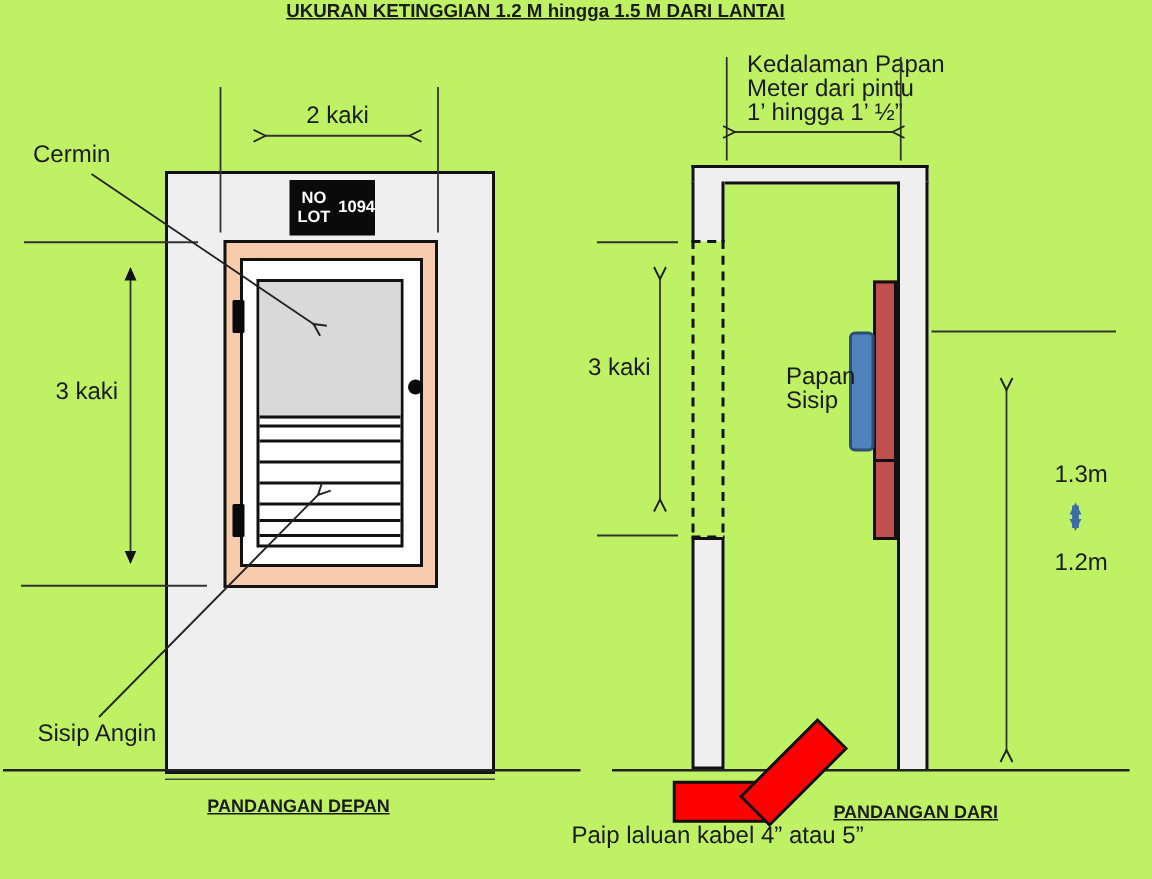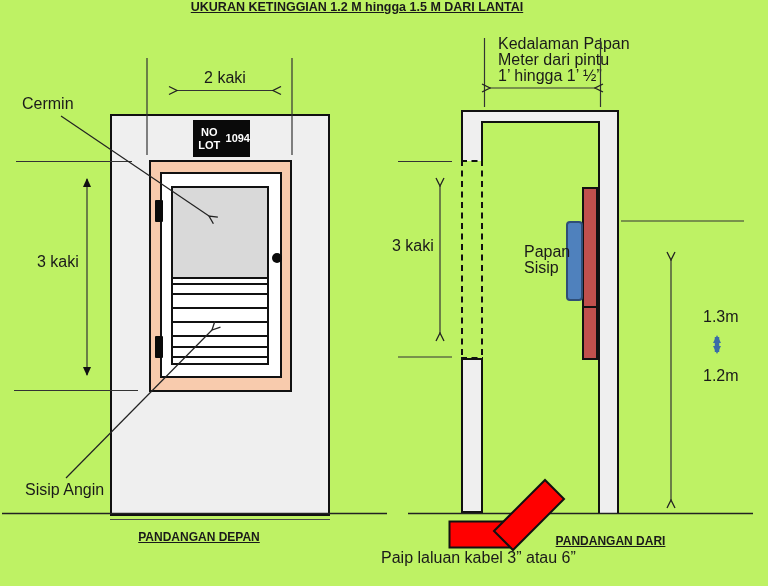--- a/index.html
+++ b/index.html
@@ -91,21 +91,21 @@
 
   <div class="lbl" style="left:524px;top:244px;line-height:16px;">
     <div>Papan</div>
     <div>Sisip</div>
   </div>
 
   <div class="lbl" style="left:703px;top:309px;">1.3m</div>
   <div class="lbl" style="left:703px;top:368px;">1.2m</div>
 
   <div class="caption" style="left:538px;top:534px;width:145px;">PANDANGAN DARI</div>
-  <div class="lbl" style="left:381px;top:550px;">Paip laluan kabel 3” atau 6”</div>
+  <div class="lbl" style="left:381px;top:550px;">Paip laluan kabel 4” atau 5”</div>
 
   <svg id="svg-overlay" viewBox="0 0 768 586" xmlns="http://www.w3.org/2000/svg">
     <defs>
       <marker id="mOpen" markerUnits="userSpaceOnUse" markerWidth="12" markerHeight="12" refX="1" refY="5" orient="auto-start-reverse">
         <path d="M9 1 L1 5 L9 9" fill="none" stroke="#222" stroke-width="1.3"></path>
       </marker>
       <marker id="mSolid" markerUnits="userSpaceOnUse" markerWidth="12" markerHeight="12" refX="8" refY="5" orient="auto-start-reverse">
         <path d="M0 1 L9 5 L0 9 Z" fill="#111"></path>
       </marker>
       <marker id="mBlue" markerUnits="userSpaceOnUse" markerWidth="12" markerHeight="12" refX="6" refY="5" orient="auto-start-reverse">

